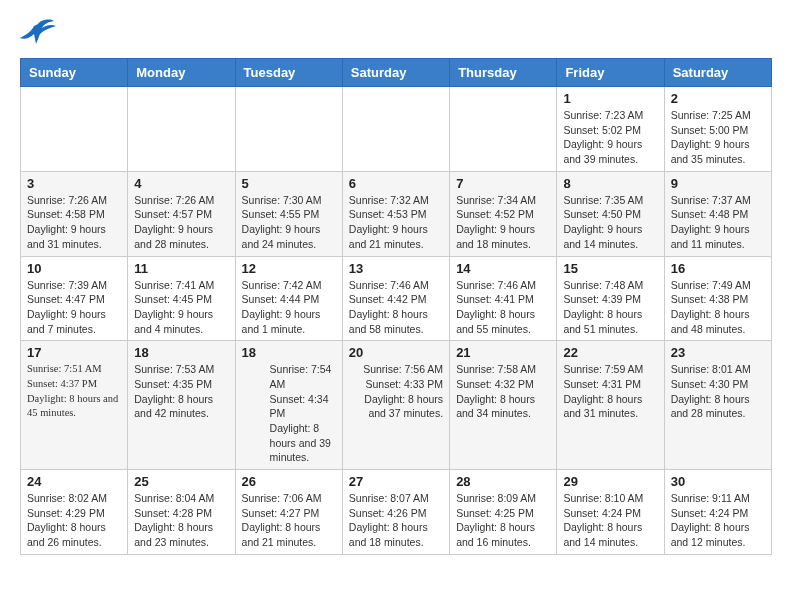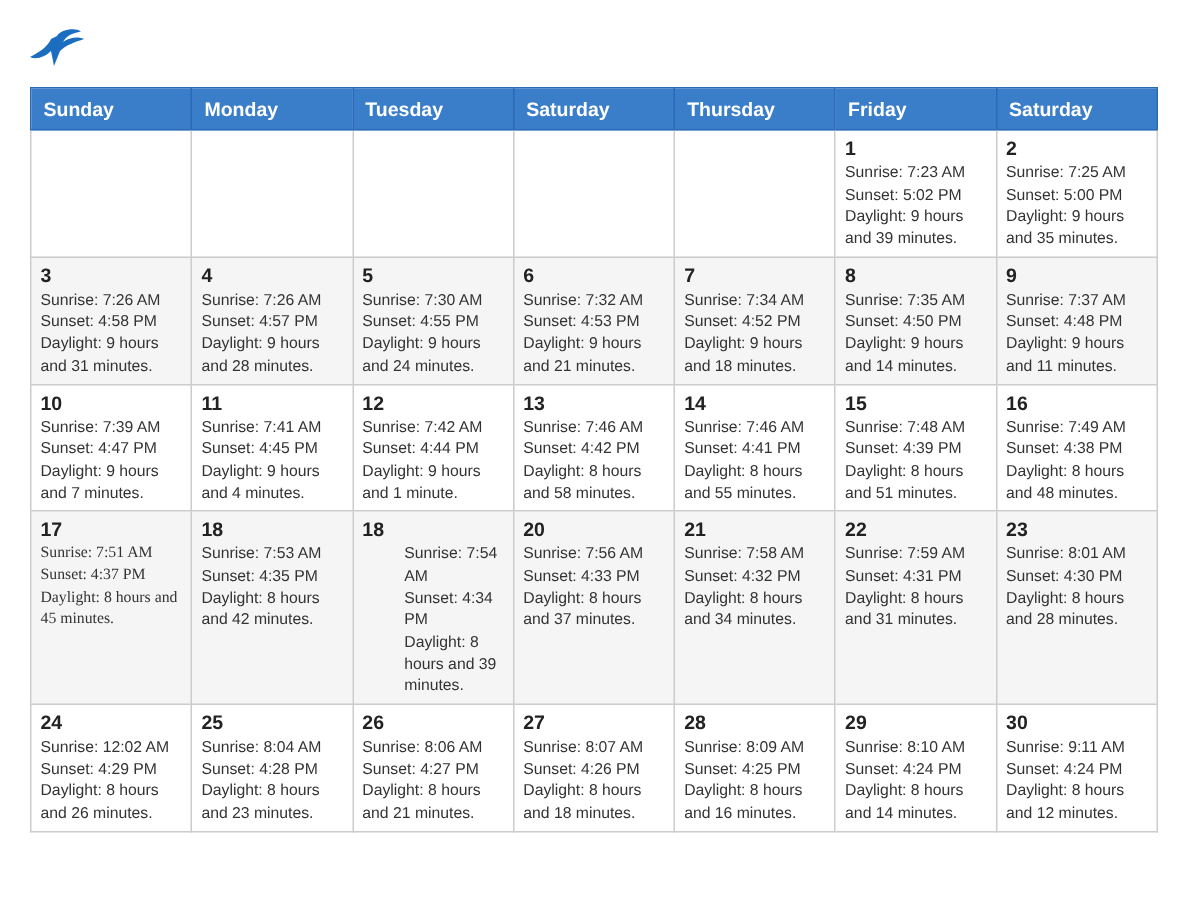--- a/index.html
+++ b/index.html
@@ -219,21 +219,21 @@
 Daylight: 8 hours and 42 minutes.</div>
         </td>
         <td>
           <span class="day-number">18</span>
           <div class="day-info" style="white-space: pre-line; margin-left: 28px;">Sunrise: 7:54 AM
 Sunset: 4:34 PM
 Daylight: 8 hours and 39 minutes.</div>
         </td>
         <td>
           <span class="day-number">20</span>
-          <div class="day-info" style="white-space: pre-line;">Sunrise: 7:56 AM
+          <div class="day-info" style="white-space: pre-line; text-align: right;">Sunrise: 7:56 AM
 Sunset: 4:33 PM
 Daylight: 8 hours and 37 minutes.</div>
         </td>
         <td>
           <span class="day-number">21</span>
           <div class="day-info" style="white-space: pre-line;">Sunrise: 7:58 AM
 Sunset: 4:32 PM
 Daylight: 8 hours and 34 minutes.</div>
         </td>
         <td>
@@ -245,33 +245,33 @@
         <td>
           <span class="day-number">23</span>
           <div class="day-info" style="white-space: pre-line;">Sunrise: 8:01 AM
 Sunset: 4:30 PM
 Daylight: 8 hours and 28 minutes.</div>
         </td>
       </tr>
       <tr>
         <td>
           <span class="day-number">24</span>
-          <div class="day-info" style="white-space: pre-line;">Sunrise: 12:02 AM
+          <div class="day-info" style="white-space: pre-line;">Sunrise: 8:02 AM
 Sunset: 4:29 PM
 Daylight: 8 hours and 26 minutes.</div>
         </td>
         <td>
           <span class="day-number">25</span>
           <div class="day-info" style="white-space: pre-line;">Sunrise: 8:04 AM
 Sunset: 4:28 PM
 Daylight: 8 hours and 23 minutes.</div>
         </td>
         <td>
           <span class="day-number">26</span>
-          <div class="day-info" style="white-space: pre-line;">Sunrise: 8:06 AM
+          <div class="day-info" style="white-space: pre-line;">Sunrise: 7:06 AM
 Sunset: 4:27 PM
 Daylight: 8 hours and 21 minutes.</div>
         </td>
         <td>
           <span class="day-number">27</span>
           <div class="day-info" style="white-space: pre-line;">Sunrise: 8:07 AM
 Sunset: 4:26 PM
 Daylight: 8 hours and 18 minutes.</div>
         </td>
         <td>

